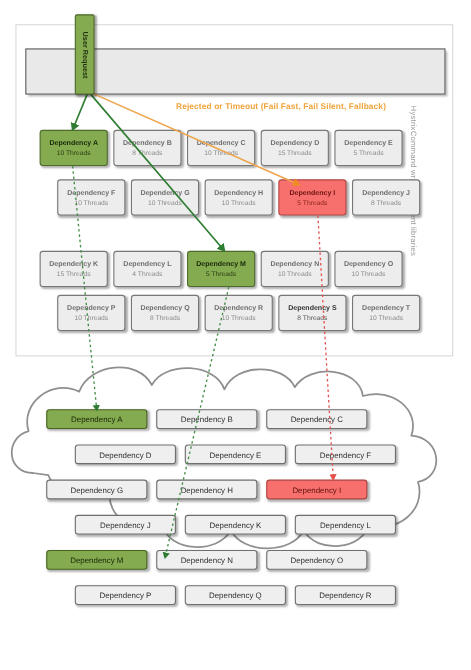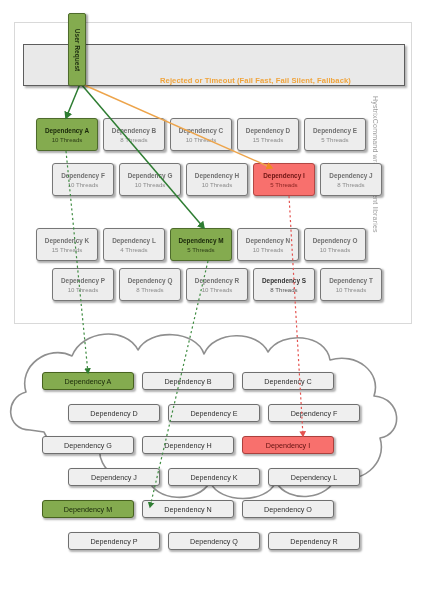--- a/index.html
+++ b/index.html
@@ -55,21 +55,21 @@
   .dep.dark .t{color:#555555;}
   .dep.green{background:#84ab4f;border-color:#4e6b2c;}
   .dep.green .n{color:#19270a;}
   .dep.green .t{color:#2c3d16;}
   .dep.red{background:#f8706d;border-color:#b24744;}
   .dep.red .n{color:#6d1412;}
   .dep.red .t{color:#8a2421;}
 
   
   #reject-label{
-    position:absolute;left:160px;top:76px;font-size:7.6px;font-weight:bold;
+    position:absolute;left:160px;top:92px;font-size:7.6px;font-weight:bold;
     color:#f0a43c;white-space:nowrap;z-index:35;letter-spacing:.1px;
   }
 
   
   #cloud-wrap{position:absolute;left:8px;top:326px;width:412px;height:280px;}
 
   
   .cdep{
     position:absolute;width:92px;height:18px;box-sizing:border-box;
     background:#efefef;border:1px solid #6f6f6f;border-radius:3px;

